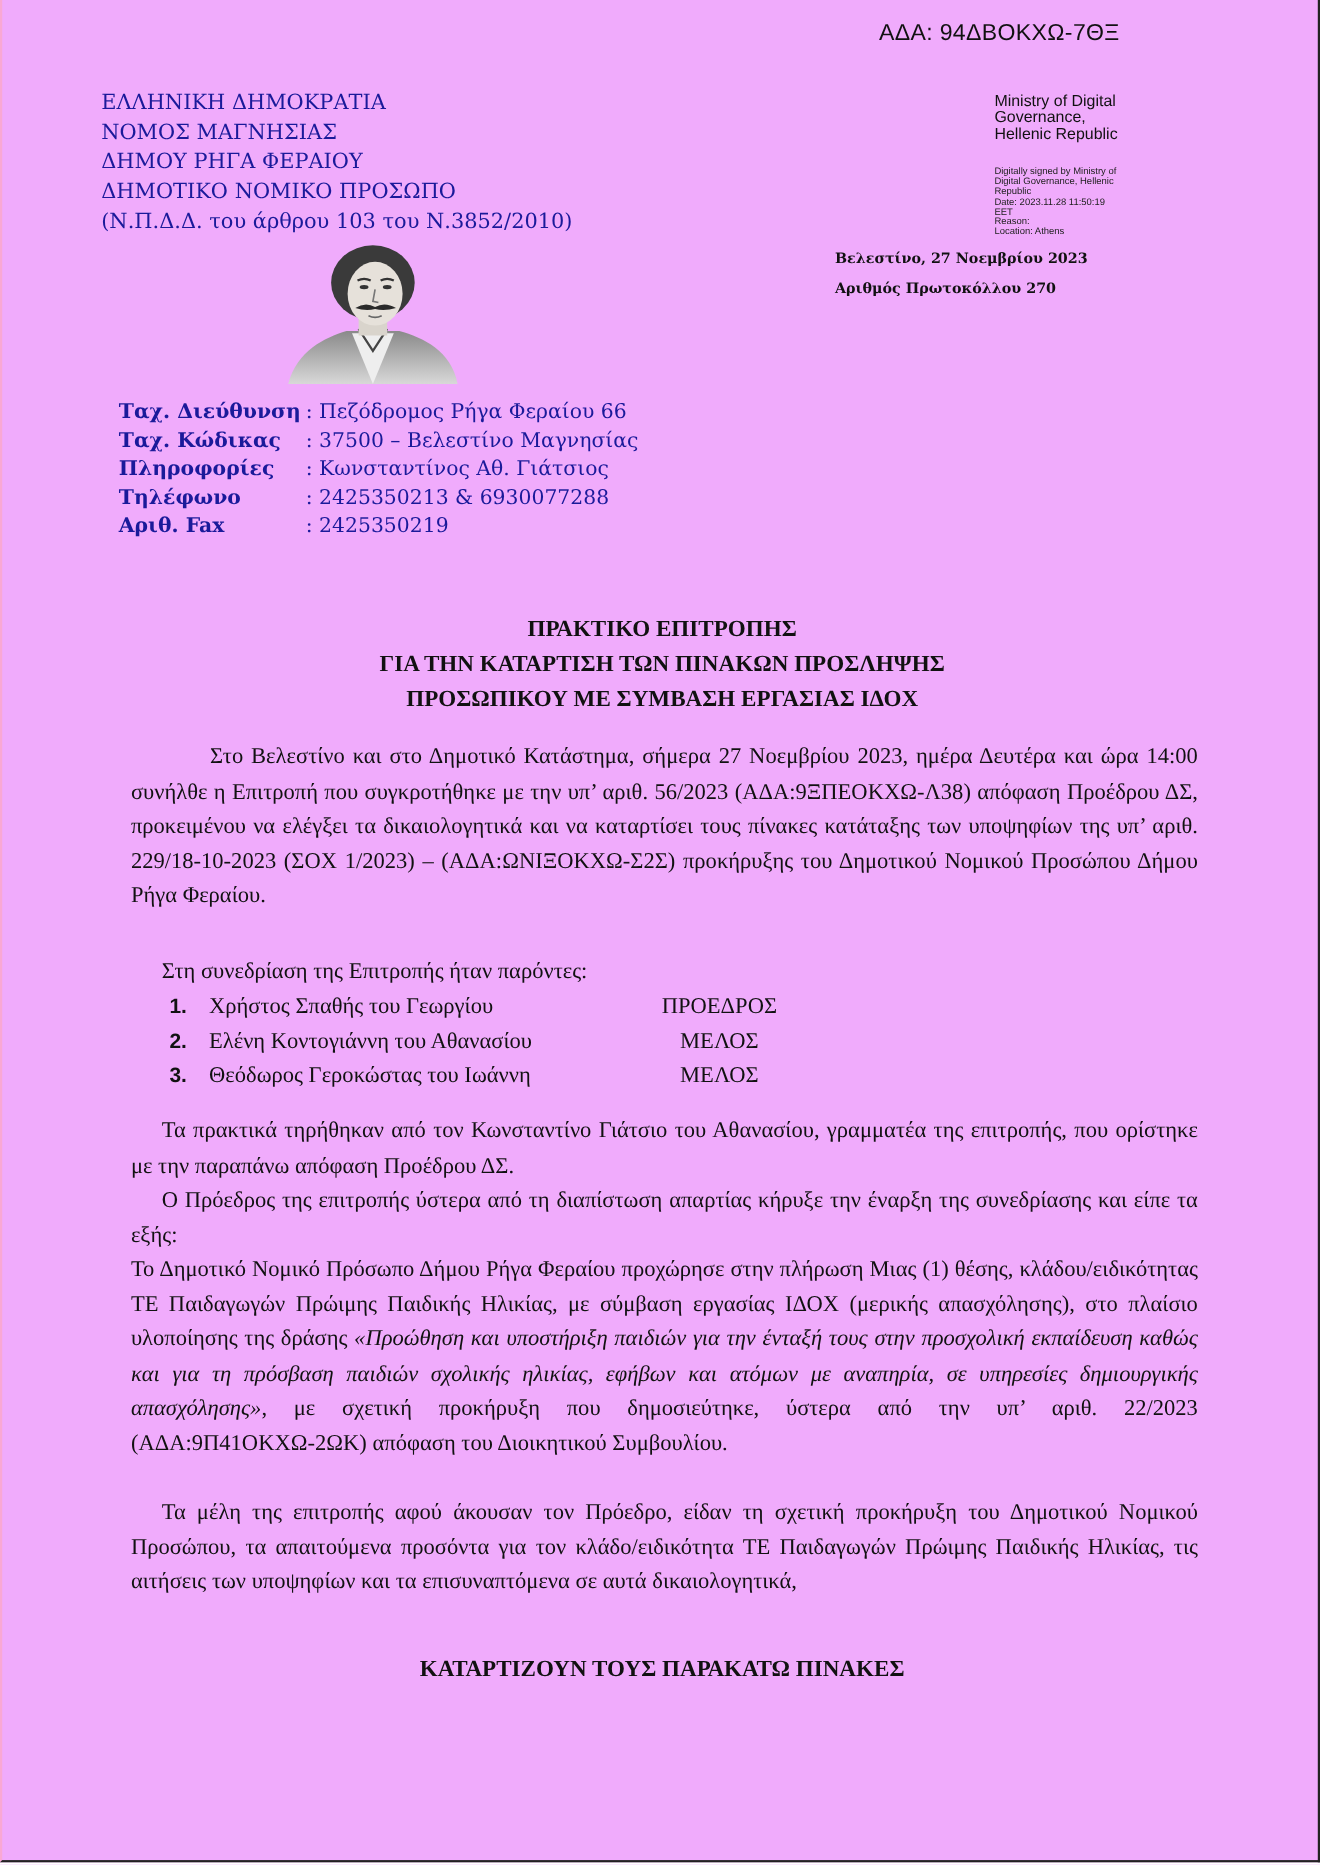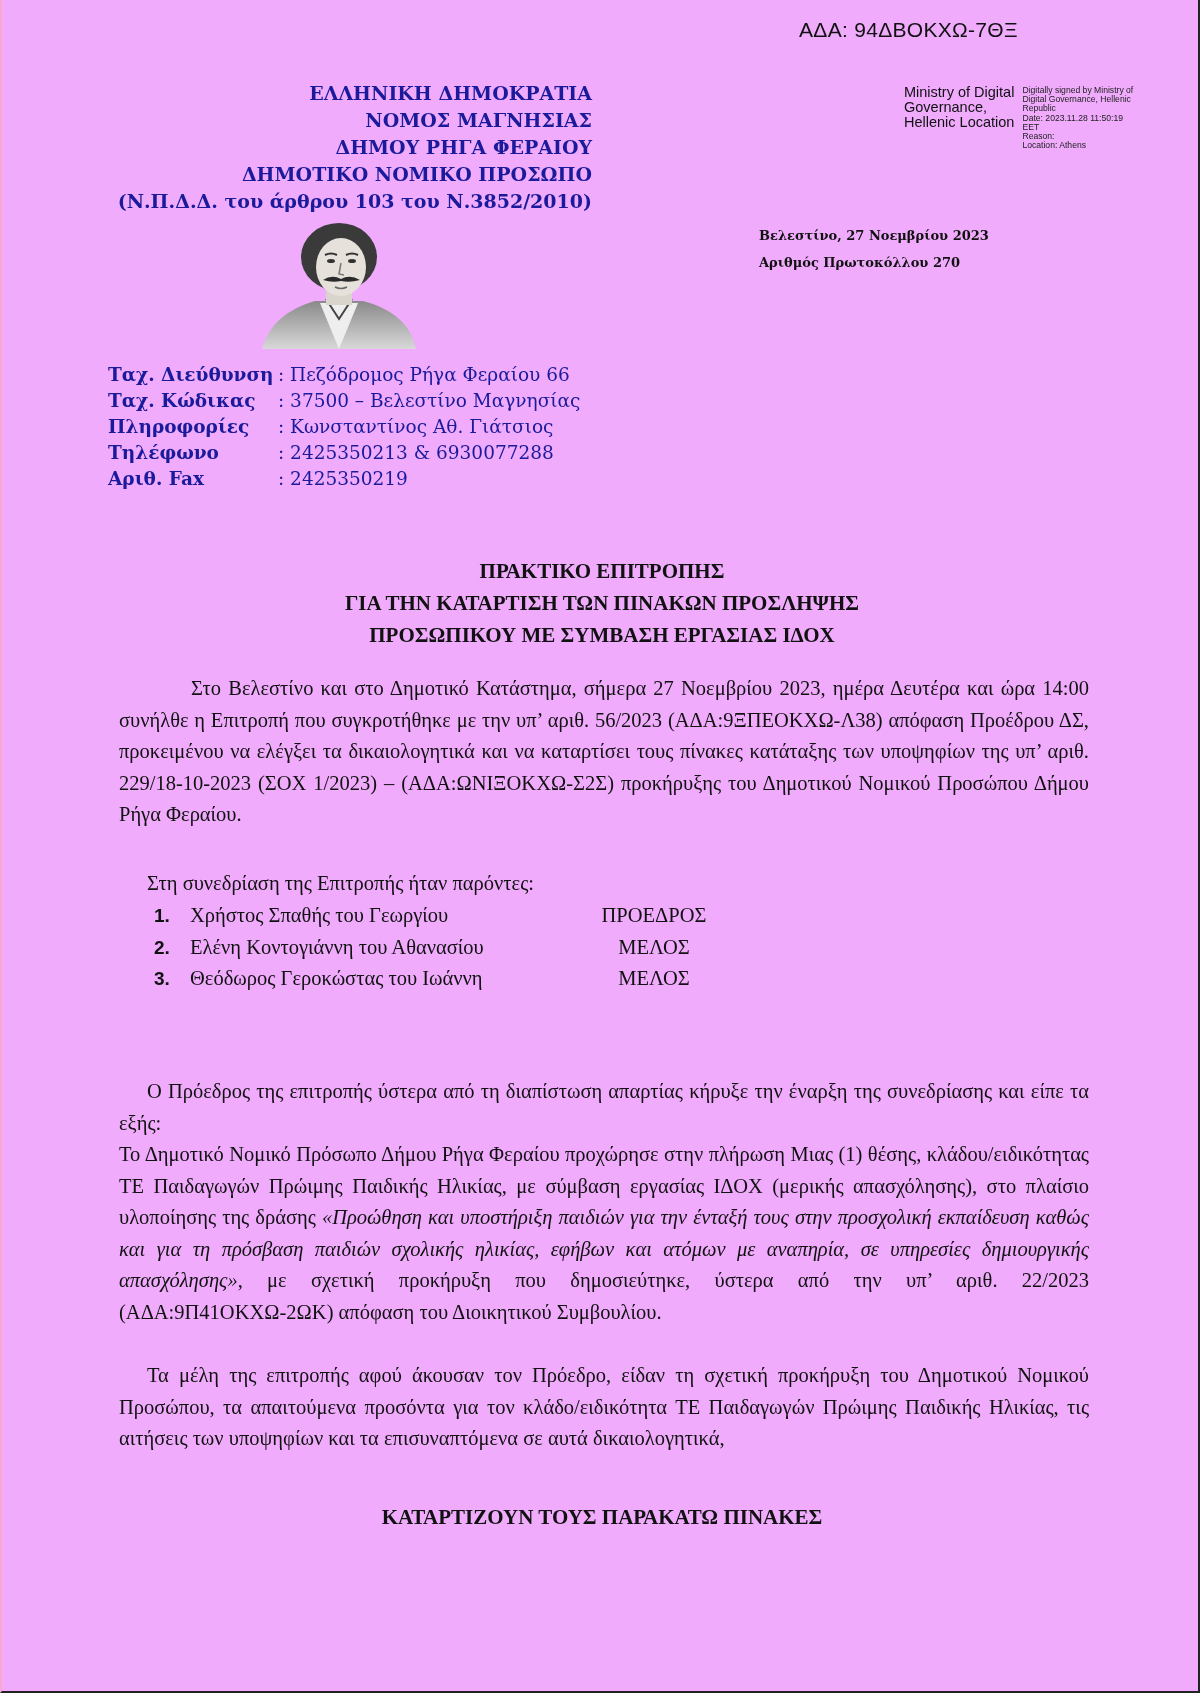--- a/index.html
+++ b/index.html
@@ -9,33 +9,33 @@
       border-left: 2px solid #f9a8d4; border-right: 2px solid #222; border-bottom: 2px solid #222;
       background: #f0abfc;
     }
 
     .ada {
       position: absolute; left: 797px; top: 18px;
       font-family: "Liberation Sans", sans-serif; font-size: 21px; color: #111;
       letter-spacing: 0.3px;
     }
 
-    .sig { position: absolute; left: 902px; top: 85px; display: flex; gap: 8px; }
+    .sig { position: absolute; left: 902px; top: 85px; display: flex; gap: 20px; flex-direction: column; }
     .sig-org {
       font-family: "Liberation Sans", sans-serif; font-size: 14.5px; line-height: 15px; color: #111;
     }
     .sig-meta {
       font-family: "Liberation Sans", sans-serif; font-size: 8.6px; line-height: 9.2px; color: #222;
       width: 125px; padding-top: 1px;
     }
 
     .header {
       position: absolute; left: 90px; top: 80px; width: 500px;
-      text-align: right; color: #1a1a9a;
-      font-family: "DejaVu Serif", serif; font-weight: bold; font-size: 19px; line-height: 27px;
+      text-align: left; color: #1a1a9a;
+      font-family: "DejaVu Serif", serif; font-weight: normal; font-size: 19px; line-height: 27px;
     }
     .header div { white-space: nowrap; }
 
     .portrait {
       position: absolute; left: 258px; top: 219px; width: 158px; height: 130px;
     }
 
     .dateblock {
       position: absolute; left: 757px; top: 222px;
       font-family: "DejaVu Serif", serif; font-weight: bold; font-size: 13px; line-height: 27px; color: #111;
@@ -82,21 +82,21 @@
 <body>
 
 <div class="page">
 
   <div class="ada">ΑΔΑ: 94ΔΒΟΚΧΩ-7ΘΞ</div>
 
   <div class="sig">
     <div class="sig-org">
       <div>Ministry of Digital</div>
       <div>Governance,</div>
-      <div>Hellenic Location</div>
+      <div>Hellenic Republic</div>
     </div>
     <div class="sig-meta">
       <div>Digitally signed by Ministry of</div>
       <div>Digital Governance, Hellenic</div>
       <div>Republic</div>
       <div>Date: 2023.11.28 11:50:19</div>
       <div>EET</div>
       <div>Reason:</div>
       <div>Location: Athens</div>
     </div>
@@ -190,20 +190,21 @@
       <span class="member-name">Ελένη Κοντογιάννη του Αθανασίου</span>
       <span class="member-role">ΜΕΛΟΣ</span>
     </div>
     <div class="member">
       <span class="member-num">3.</span>
       <span class="member-name">Θεόδωρος Γεροκώστας  του Ιωάννη</span>
       <span class="member-role">ΜΕΛΟΣ</span>
     </div>
   </div>
 
+  <p class="body indent-s p3" style="margin:0">Τα πρακτικά τηρήθηκαν από τον Κωνσταντίνο Γιάτσιο του Αθανασίου, γραμματέα της επιτροπής, που ορίστηκε με την παραπάνω απόφαση Προέδρου ΔΣ.</p>
 
   <p class="body indent-s p4" style="margin:0">Ο Πρόεδρος της επιτροπής ύστερα από τη διαπίστωση απαρτίας κήρυξε την έναρξη της συνεδρίασης και είπε τα εξής:</p>
 
   <p class="body p5" style="margin:0"><span>Το Δημοτικό Νομικό Πρόσωπο Δήμου Ρήγα Φεραίου προχώρησε στην πλήρωση Μιας (1) θέσης, κλάδου/ειδικότητας ΤΕ Παιδαγωγών Πρώιμης Παιδικής Ηλικίας, με σύμβαση εργασίας ΙΔΟΧ (μερικής απασχόλησης), στο πλαίσιο υλοποίησης της δράσης </span><em>«Προώθηση και υποστήριξη παιδιών για την ένταξή τους στην προσχολική εκπαίδευση καθώς και για τη πρόσβαση παιδιών σχολικής ηλικίας, εφήβων και ατόμων με αναπηρία, σε υπηρεσίες δημιουργικής απασχόλησης»</em><span>, με σχετική προκήρυξη που δημοσιεύτηκε, ύστερα από την υπ’ αριθ. 22/2023 (ΑΔΑ:9Π41ΟΚΧΩ-2ΩΚ) απόφαση του Διοικητικού Συμβουλίου.</span></p>
 
   <p class="body indent-s p6" style="margin:0">Τα μέλη της επιτροπής αφού άκουσαν τον Πρόεδρο, είδαν τη σχετική προκήρυξη του Δημοτικού Νομικού Προσώπου, τα απαιτούμενα προσόντα για τον κλάδο/ειδικότητα ΤΕ Παιδαγωγών Πρώιμης Παιδικής Ηλικίας, τις αιτήσεις των υποψηφίων και τα επισυναπτόμενα σε αυτά δικαιολογητικά,</p>
 
   <div class="closing">ΚΑΤΑΡΤΙΖΟΥΝ ΤΟΥΣ ΠΑΡΑΚΑΤΩ ΠΙΝΑΚΕΣ</div>
 
 </div>

